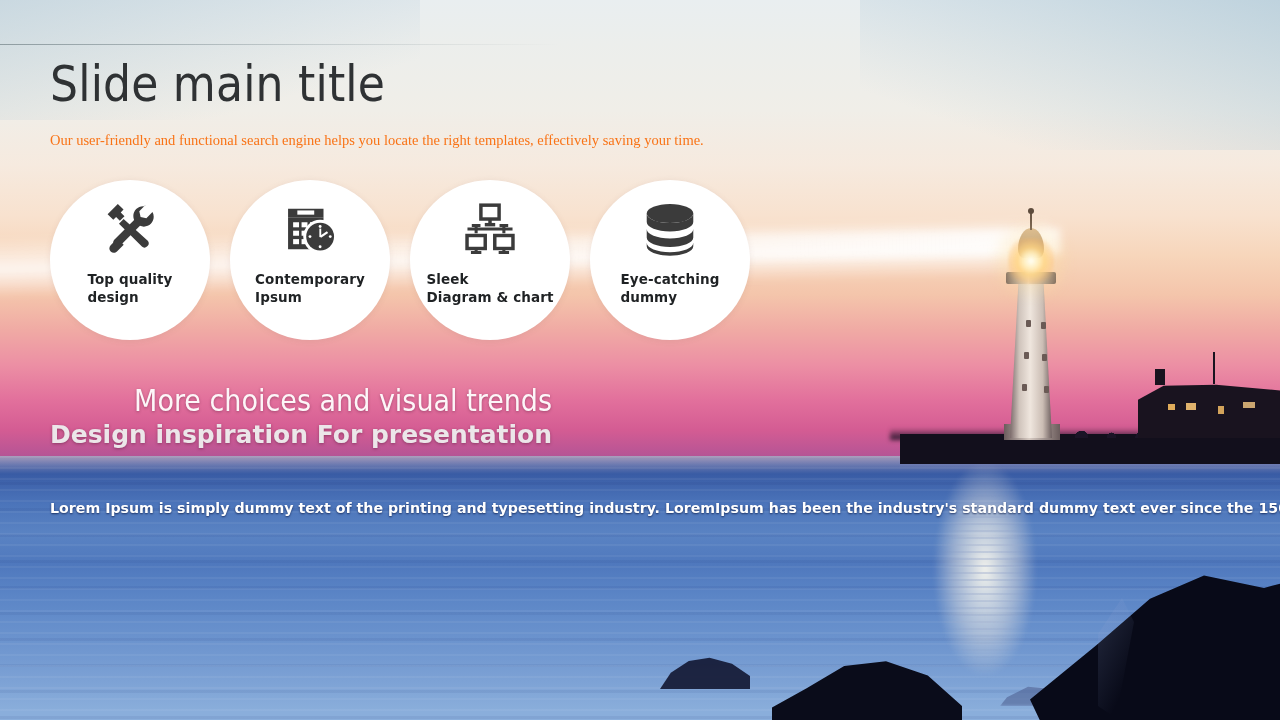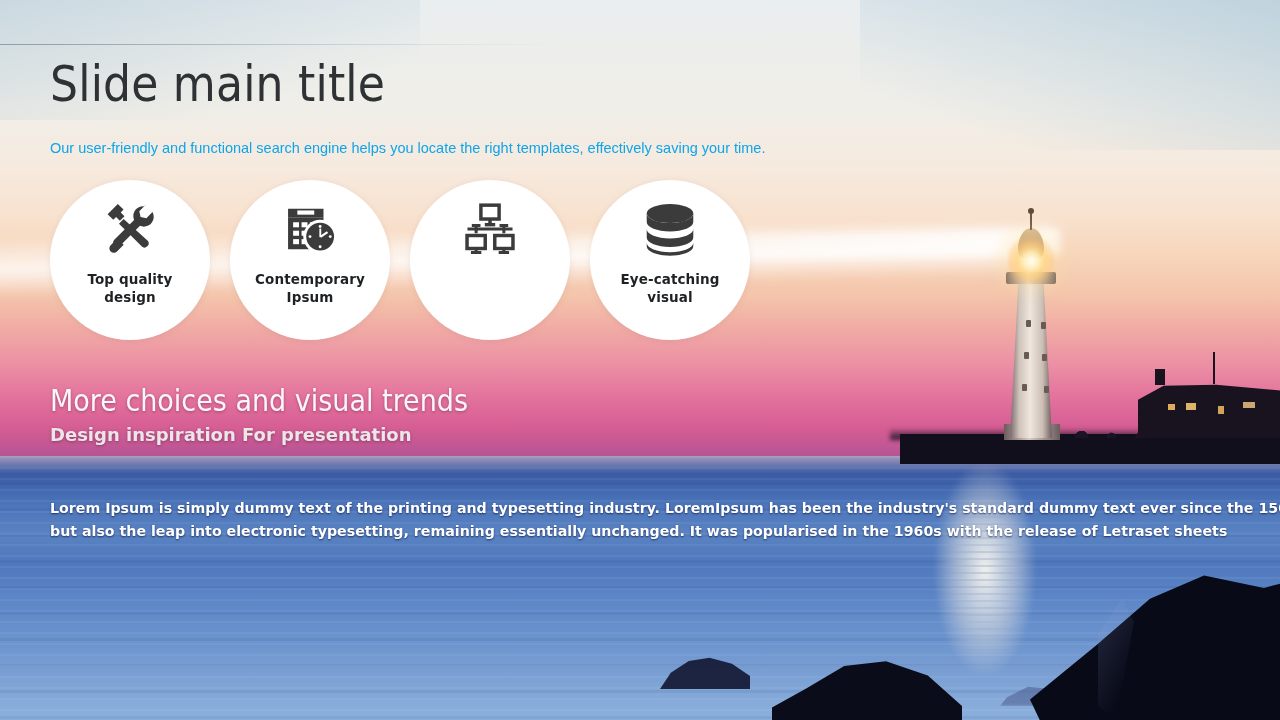--- a/index.html
+++ b/index.html
@@ -208,57 +208,57 @@
   }
 
   
   .header { position:absolute; left:50px; top:55px; }
   .slide-title {
     font-family:"DejaVu Sans Condensed","Liberation Sans Narrow","Liberation Sans",sans-serif;
     font-weight:300; font-size:49px; line-height:60px;
     letter-spacing:.2px; color:#2f3234; white-space:nowrap;
   }
   .slide-subtitle {
-    margin-top:24px;
-    font-family:Liberation Sans, sans-serif;
+    margin-top:16px;
+    font-family:Liberation Serif, serif;
     font-weight:400; font-size:14.5px; line-height:18px;
-    color:#0ea5e9; white-space:nowrap;
+    color:#f97316; white-space:nowrap;
   }
 
   
   .circles { position:absolute; left:50px; top:180px; display:flex; }
   .circle {
     position:relative;
     width:160px; height:160px; border-radius:50%;
     background:#fff;
     display:flex; flex-direction:column;
     align-items:center; justify-content:flex-start;
     margin-right:20px;
     box-shadow:0 1px 6px rgba(120,80,80,.10);
   }
   .circle .ico { margin-top:20px; height:58px; display:flex; align-items:center; justify-content:center; }
   .circle .cap {
     margin-top:12px;
     font-family:"DejaVu Sans",sans-serif;
     font-weight:700; font-size:13.5px; line-height:18px;
-    color:#1f2224; text-align:center; letter-spacing:.1px;
+    color:#1f2224; letter-spacing:.1px;
     white-space:pre-line; padding:0 8px;
   }
 
   
   .mid { position:absolute; left:50px; top:382px; }
   .mid-1 {
     font-family:"DejaVu Sans Condensed","Liberation Sans",sans-serif;
     font-weight:300; font-size:30px; line-height:38px; color:#fdf6f8;
     text-shadow:0 1px 3px rgba(90,30,60,.45); white-space:nowrap;text-align:right;
   }
   .mid-2 {
     margin-top:2px;
     font-family:"DejaVu Sans",sans-serif;
-    font-weight:700; font-size:18px; line-height:26px; color:#ece6e9;
+    font-weight:700; font-size:25px; line-height:26px; color:#ece6e9;
     text-shadow:0 1px 3px rgba(90,30,60,.5); white-space:nowrap;
   }
 
   
   .body-copy {
     position:absolute; left:50px; top:497px; width:1180px;
     font-family:"DejaVu Sans",sans-serif;
     font-weight:700; font-size:14.2px; line-height:23px;
     color:#ffffff;
     text-shadow:0 1px 2px rgba(10,25,70,.75);
@@ -384,40 +384,41 @@
           <path d="M6 30h52" stroke-width="3.5"></path>
           <path d="M16 30v-4M48 30v-4" stroke-width="3.5"></path>
           <path d="M11 26h10M43 26h10" stroke-width="3.5"></path>
           <path d="M16 30v5M48 30v5" stroke-width="3.5"></path>
           <rect x="5.5" y="37.5" width="21" height="15" stroke-width="4" fill="none"></rect>
           <path d="M16 52.5v4M10 57h12" stroke-width="3.5"></path>
           <rect x="37.5" y="37.5" width="21" height="15" stroke-width="4" fill="none"></rect>
           <path d="M48 52.5v4M42 57h12" stroke-width="3.5"></path>
         </svg>
       </div>
+      <div class="cap">Sleek
+Diagram &amp; chart</div>
     </div>
 
     <div class="circle">
       <div class="ico">
         <svg width="50" height="54" viewBox="0 0 58 62" fill="#3b3b3b">
           <ellipse cx="29" cy="13" rx="27" ry="11"></ellipse>
           <path d="M2 13v10c0 6.1 12.1 11 27 11s27-4.9 27-11V13c0 6.1-12.1 11-27 11S2 19.1 2 13z"></path>
           <path d="M2 31v10c0 6.1 12.1 11 27 11s27-4.9 27-11V31c0 6.1-12.1 11-27 11S2 37.1 2 31z"></path>
           <path d="M2 47v4c0 6.1 12.1 11 27 11s27-4.9 27-11v-4c0 6.1-12.1 11-27 11S2 53.1 2 47z"></path>
         </svg>
       </div>
       <div class="cap">Eye-catching
-visual</div>
+dummy</div>
     </div>
 
   </div>
 
   <div class="mid">
     <div class="mid-1">More choices and visual trends</div>
     <div class="mid-2">Design inspiration For presentation</div>
   </div>
 
   <div class="body-copy">
     <span class="ln">Lorem Ipsum is simply dummy text of the printing and typesetting industry. LoremIpsum has been the industry's standard dummy text ever since the 1500s,</span>
-    <span class="ln">but also the leap into electronic typesetting, remaining essentially unchanged. It was popularised in the 1960s with the release of Letraset sheets</span>
   </div>
 
 </div>
 
 </body></html>

